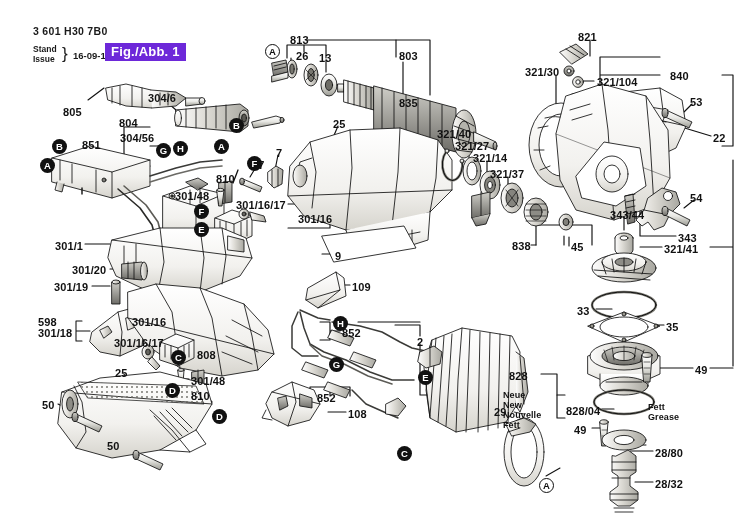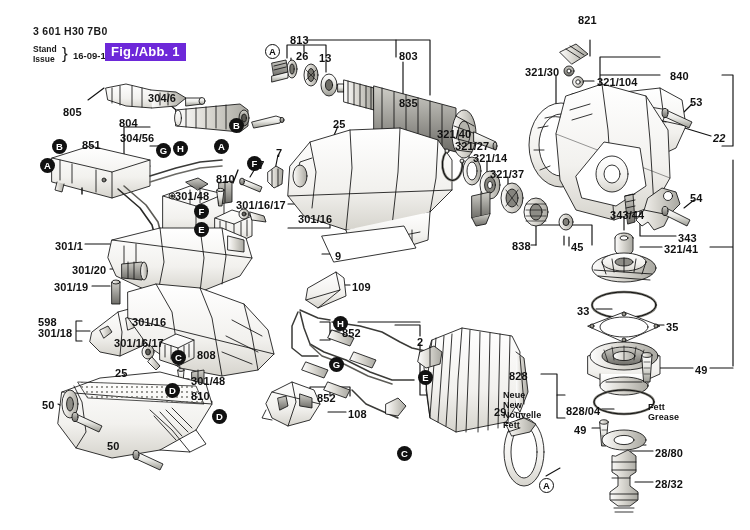--- a/index.html
+++ b/index.html
@@ -653,26 +653,26 @@
       <div class="lbl" style="left: 319px; top: 52px;">13</div>
       <div class="lbl" style="left: 399px; top: 50px;">803</div>
       <div class="lbl" style="left: 399px; top: 97px;">835</div>
       <div class="lbl" style="left: 333px; top: 118px;">25</div>
       <div class="lbl" style="left: 437px; top: 128px;">321/40</div>
       <div class="lbl" style="left: 455px; top: 140px;">321/27</div>
       <div class="lbl" style="left: 473px; top: 152px;">321/14</div>
       <div class="lbl" style="left: 490px; top: 168px;">321/37</div>
       <div class="lbl" style="left: 512px; top: 240px;">838</div>
       <div class="lbl" style="left: 571px; top: 241px;">45</div>
-      <div class="lbl" style="left: 578px; top: 14px;">821</div>
+      <div class="lbl" style="left: 578px; top: 31px;">821</div>
       <div class="lbl" style="left: 525px; top: 66px;">321/30</div>
       <div class="lbl" style="left: 597px; top: 76px;">321/104</div>
       <div class="lbl" style="left: 670px; top: 70px;">840</div>
       <div class="lbl" style="left: 690px; top: 96px;">53</div>
-      <div class="lbl" style="left: 713px; top: 132px; font-style: italic;">22</div>
+      <div class="lbl" style="left: 713px; top: 132px;">22</div>
       <div class="lbl" style="left: 690px; top: 192px;">54</div>
       <div class="lbl" style="left: 610px; top: 209px;">343/44</div>
       <div class="lbl" style="left: 678px; top: 232px;">343</div>
       <div class="lbl" style="left: 664px; top: 243px;">321/41</div>
       <div class="lbl" style="left: 577px; top: 305px;">33</div>
       <div class="lbl" style="left: 666px; top: 321px;">35</div>
       <div class="lbl" style="left: 509px; top: 370px;">828</div>
       <div class="lbl" style="left: 566px; top: 405px;">828/04</div>
       <div class="lbl" style="left: 695px; top: 364px;">49</div>
       <div class="lbl" style="left: 574px; top: 424px;">49</div>

